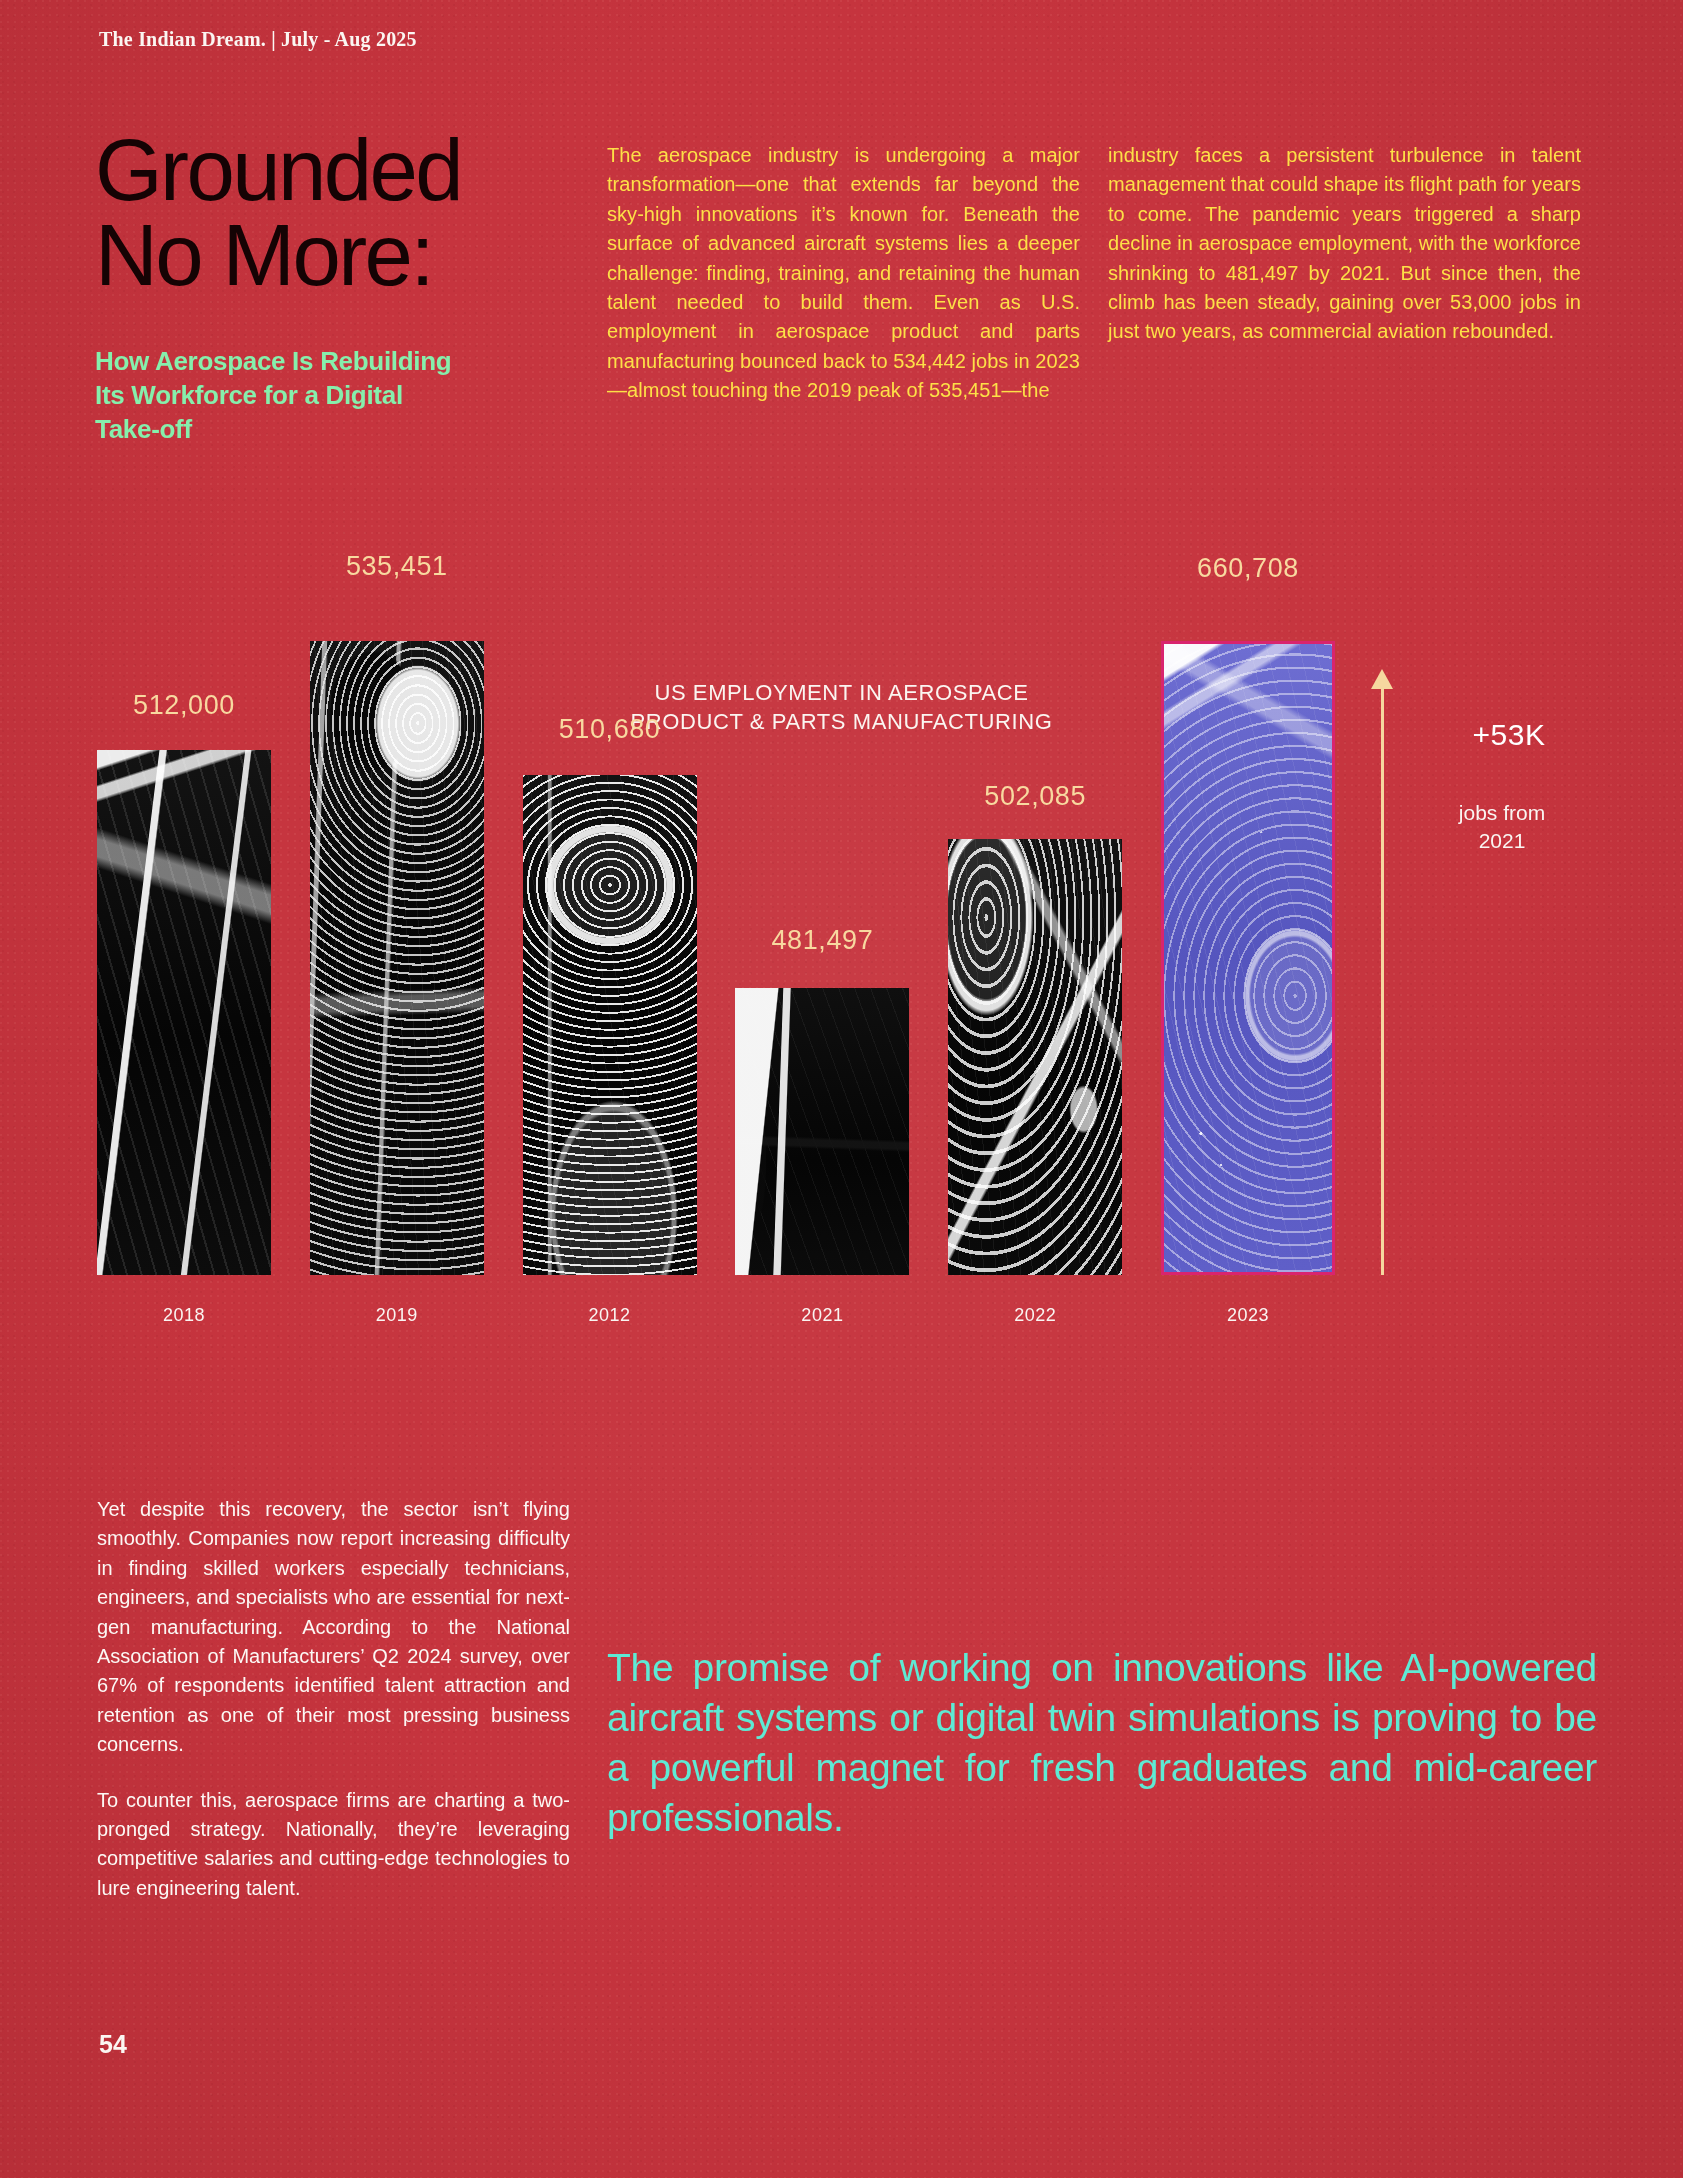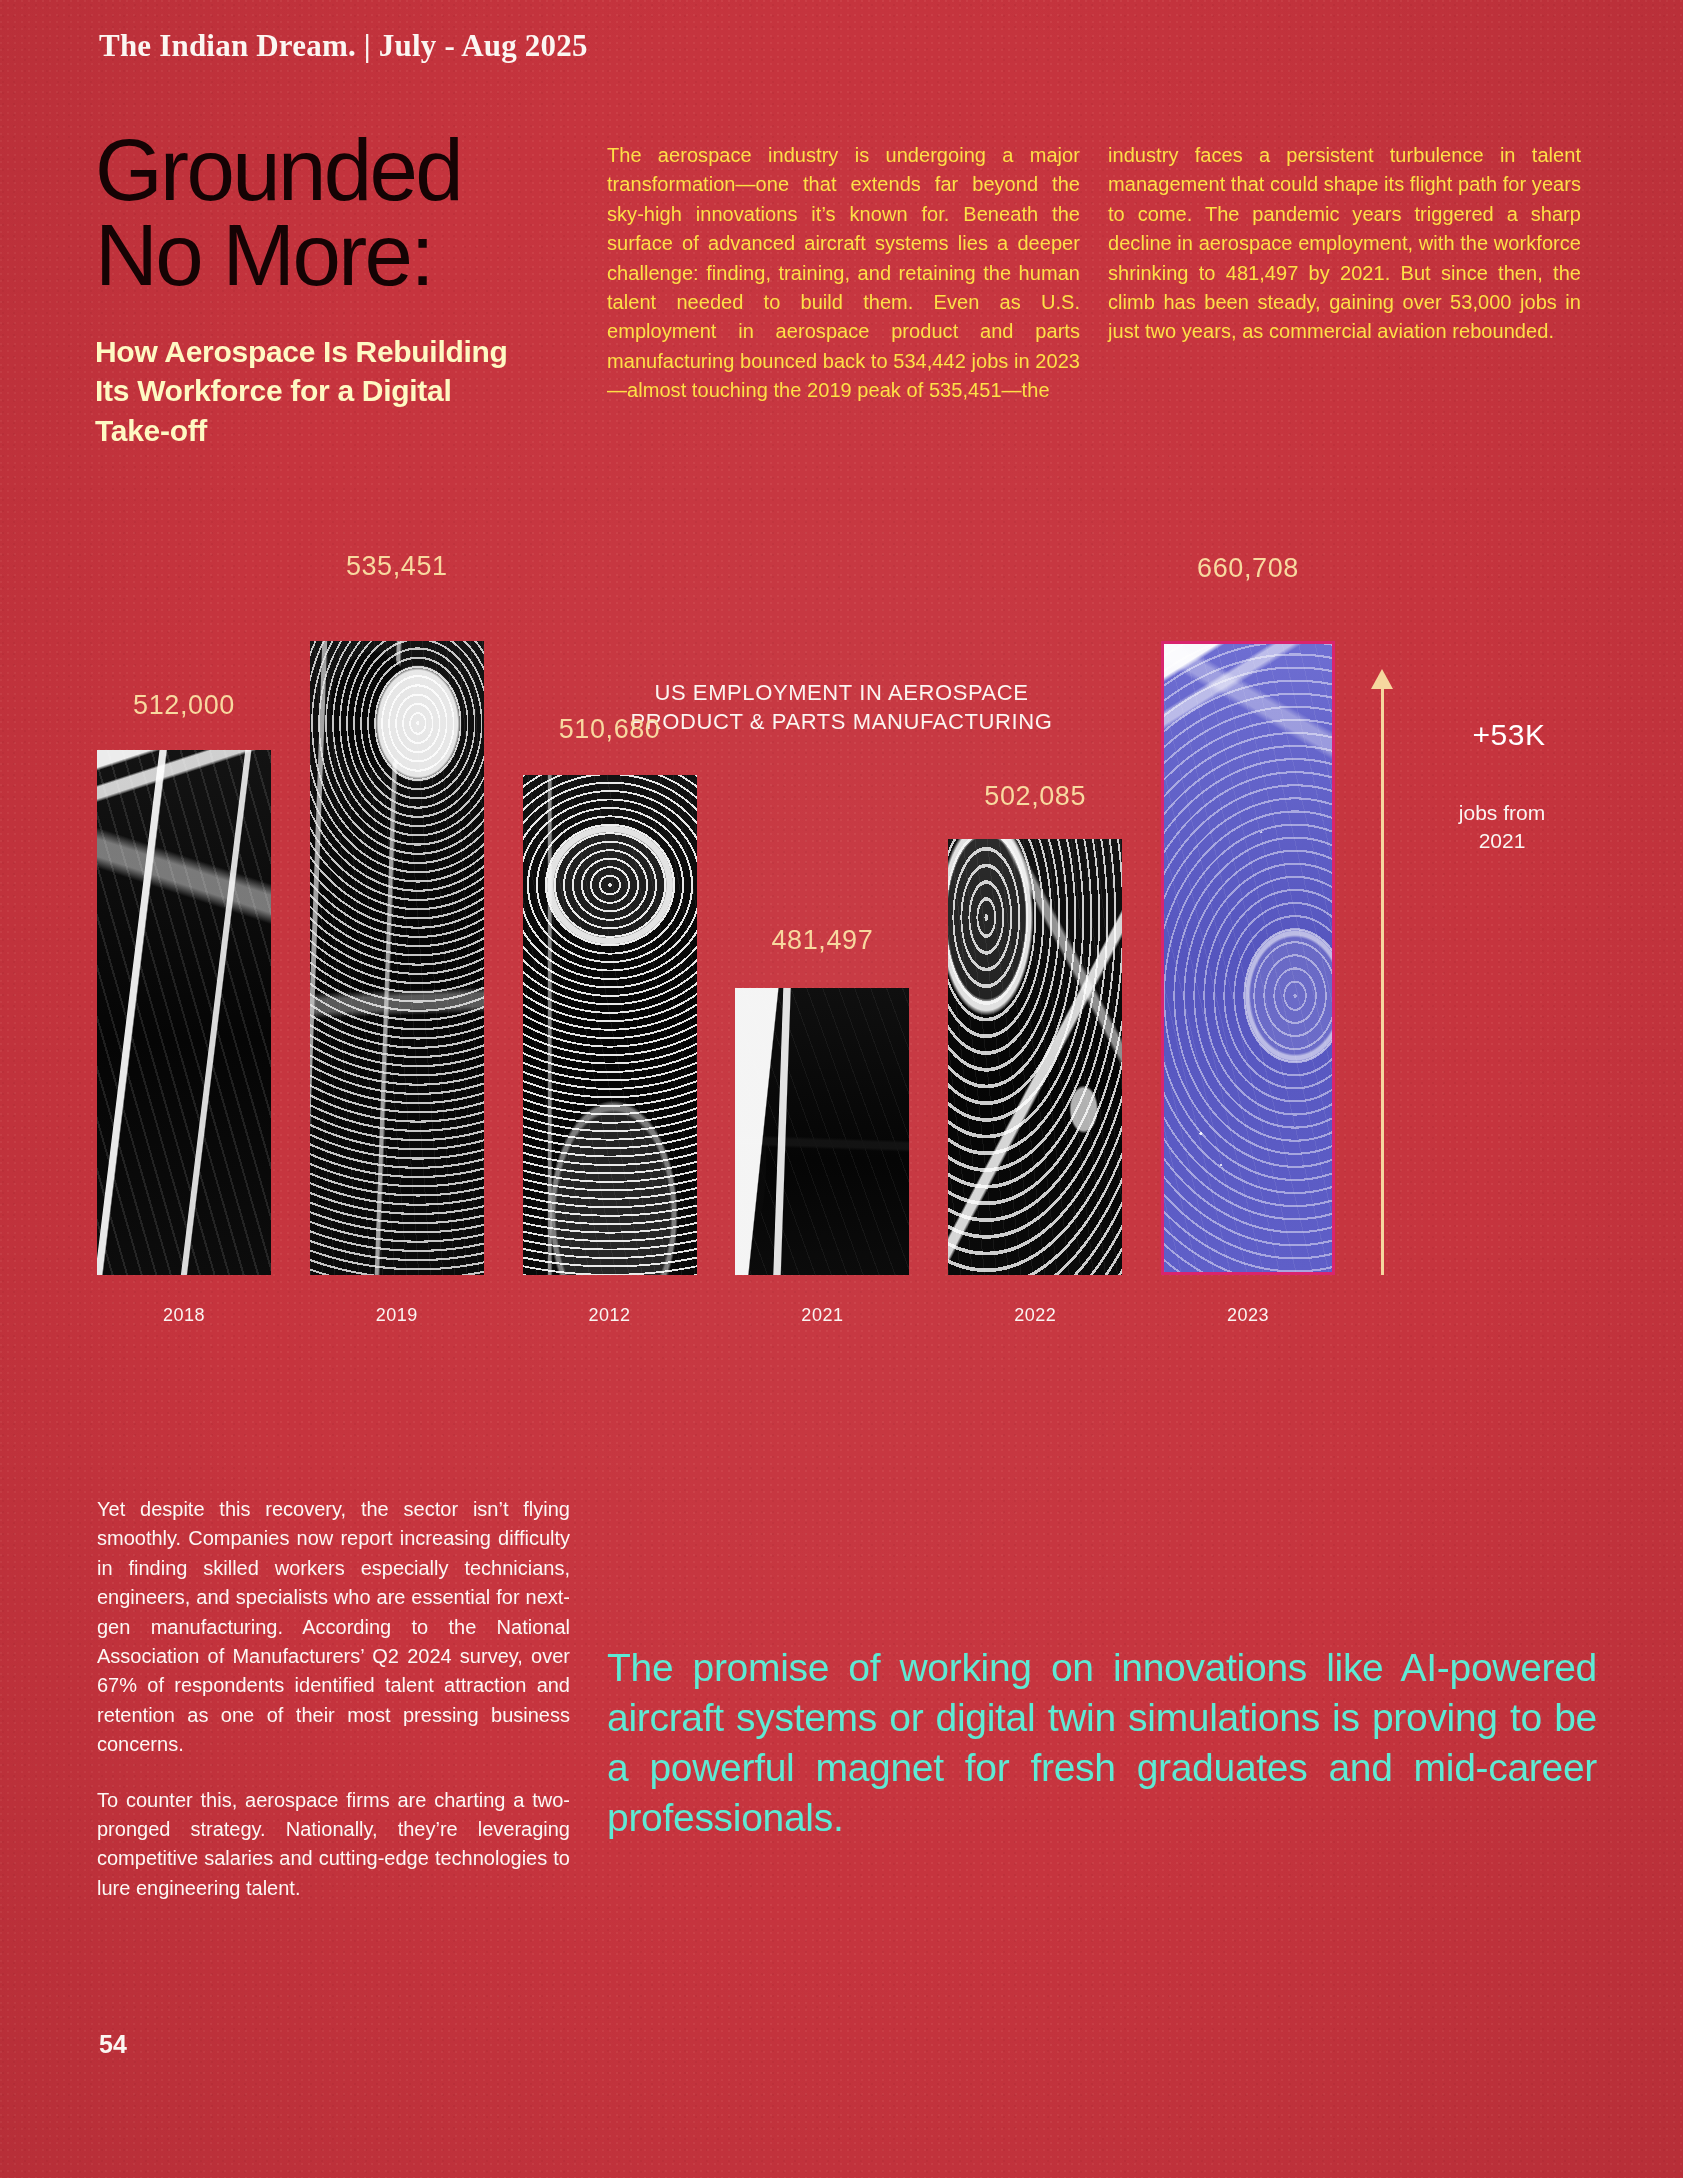--- a/index.html
+++ b/index.html
@@ -38,43 +38,43 @@
     background:radial-gradient(ellipse at 50% 45%, rgba(255,255,255,.035) 0%, rgba(0,0,0,0) 55%, rgba(90,12,18,.14) 100%);
   }
 
   .layer { position:absolute; z-index:10; }
 
   
   #masthead {
     left:99px; top:28px;
     font-family:"Liberation Serif", serif;
     font-weight:700;
-    font-size:31px;
+    font-size:20px;
     letter-spacing:0.2px;
     color:#FBF6F2;
     white-space:nowrap;
   }
 
   
   #headline-block { left:95px; top:127px; width:515px; }
   #headline {
     font-size:87px;
     line-height:.98;
     font-weight:400;
     letter-spacing:-2.6px;
     color:#150304;
     white-space:pre-line;
   }
   #subhead {
-    margin-top:34px;
-    font-size:30px;
+    margin-top:46px;
+    font-size:26px;
     line-height:1.32;
     font-weight:700;
     letter-spacing:-0.3px;
-    color:#fef9c3;
+    color:#86efac;
     white-space:pre-line;
   }
 
   
   .intro-col {
     position:absolute;
     z-index:10;
     top:141px;
     font-size:20px;
     line-height:1.47;

